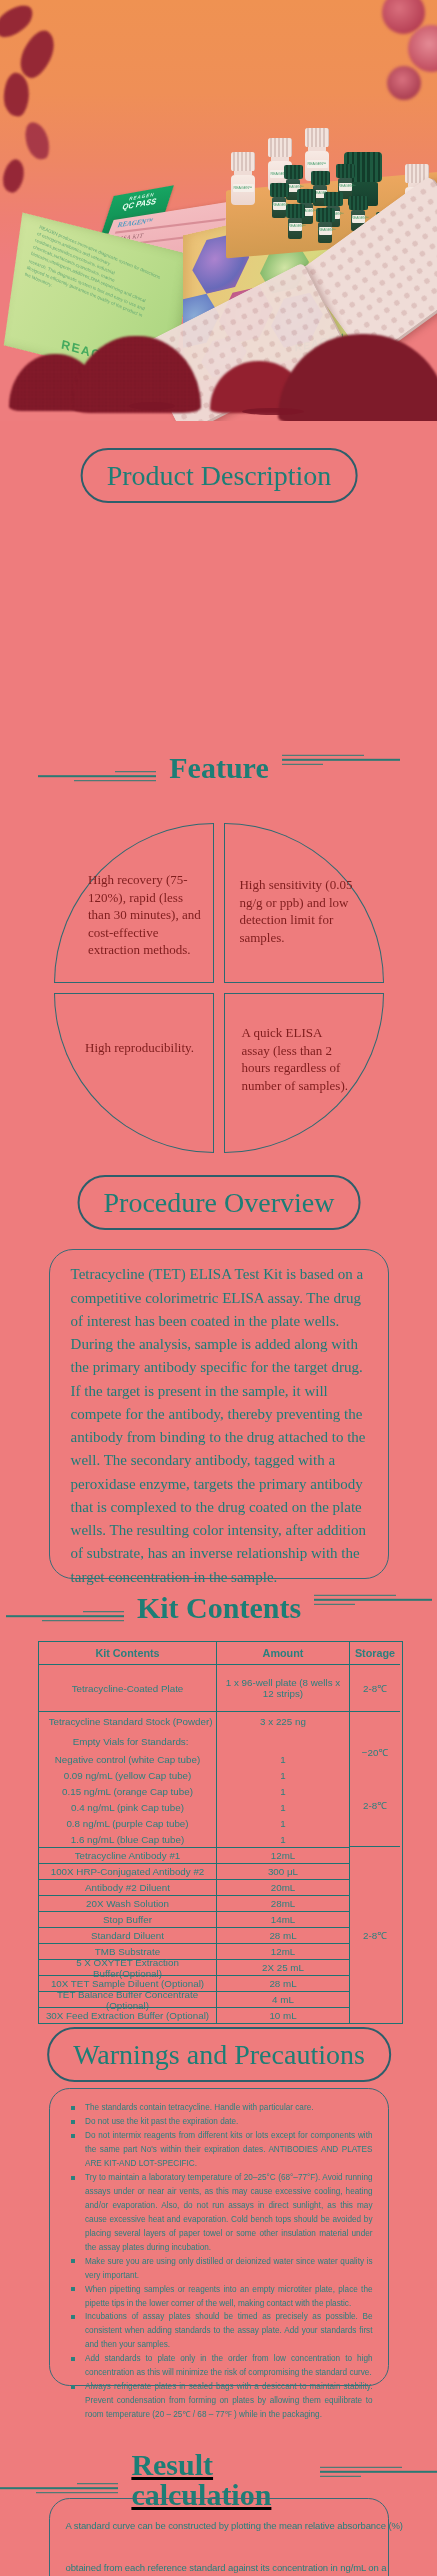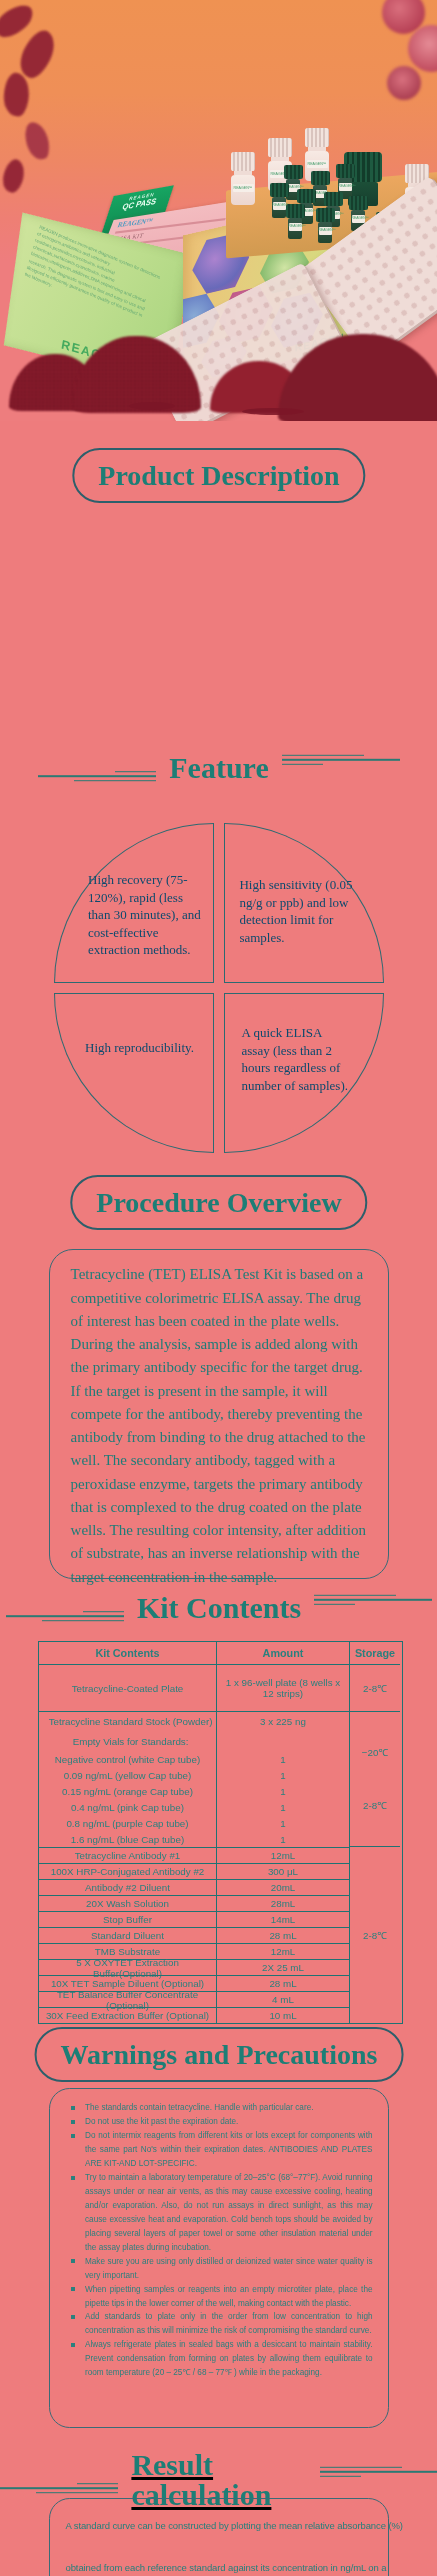--- a/index.html
+++ b/index.html
@@ -59,33 +59,33 @@
   
   .plate{position:absolute;background:#efdcd7;border-radius:5.2px;
     background-image:radial-gradient(circle,#dfc3bf 2.6px,rgba(0,0,0,0) 3.1px);background-size:12.4px 12.4px;background-position:3.1px 3.1px;
     box-shadow:1.5px 2.6px 0 #cdb3ae,3.1px 5.2px 7.2px rgba(100,40,40,.35);}
   .mound{position:absolute;background:#8a1c2c;border-radius:50% 50% 14% 14%/95% 95% 8% 8%;filter:blur(0.8px);
     background-image:radial-gradient(#5c0e1d 0.6px,rgba(0,0,0,0) 0.9px);background-size:3.6px 3.6px;}
   .speck{position:absolute;background:#7c1627;border-radius:50%;filter:blur(0.5px);opacity:.85;}
 
   
   .pill{position:absolute;left:50%;transform:translateX(-50%);height:55px;border:2.1px solid #2d5f6b;border-radius:29px;
-    display:flex;align-items:center;justify-content:center;color:#1d7e76;font-weight:bold;font-size:28px;white-space:nowrap;padding:0 24px;box-sizing:border-box;}
+    display:flex;align-items:center;justify-content:center;color:#1d7e76;font-weight:normal;font-size:28px;white-space:nowrap;padding:0 24px;box-sizing:border-box;}
   .cbox{position:absolute;left:49px;width:340px;border:1.5px solid #3a6b77;border-radius:21.6px;box-sizing:border-box;color:#1e7c78;}
   .bigheading{position:absolute;left:0;width:438px;display:flex;align-items:center;justify-content:center;gap:13.4px;}
   .bigheading .ht{font-size:30px;font-weight:bold;color:#1d7e76;line-height:1;}
   .deco{display:flex;flex-direction:column;gap:3.1px;}
   .deco div{height:1.5px;background:#2a7a74;}
   .deco.left{align-items:flex-end;transform:translateY(8.2px);}
   .deco.right{align-items:flex-start;transform:translateY(-8.2px);}
 
   
   .pie{position:absolute;left:54px;top:823px;width:330px;height:330px;}
   .quad{position:absolute;width:160px;height:160px;border:1.5px solid #2c6a72;box-sizing:border-box;
-    color:#0c4a6e;font-size:13px;line-height:1.35;}
+    color:#7f1d1d;font-size:13px;line-height:1.35;}
   .q-tl{left:0;top:0;border-radius:160px 0 0 0;padding:47px 10.3px 0 33px;}
   .q-tr{left:170px;top:0;border-radius:0 160px 0 0;padding:52px 29px 0 14.4px;}
   .q-bl{left:0;top:170px;border-radius:0 0 0 160px;padding:45px 9.3px 0 30px;}
   .q-br{left:170px;top:170px;border-radius:0 0 160px 0;padding:30px 31px 0 16.5px;}
 
   
   .desc-box{top:530px;height:209px;border-radius:24px;padding:13.4px 23px;font-size:16.5px;line-height:1.53;}
   .proc-box{top:1249px;height:330px;border-radius:24px;padding:13.4px 20.6px;font-size:15px;line-height:1.55;}
 
   
@@ -98,21 +98,21 @@
   .ktable .bt{border-top:1px solid #1f7273;}
   .ktable .hdr{font-weight:bold;font-size:10.8px;}
   .groupcell{flex-direction:column;align-items:stretch;padding:0 !important;}
   .gline{display:flex;align-items:center;justify-content:center;}
   .gleft{justify-content:flex-start;padding-left:6.2px;}
   .gsub{height:16px;}
   .gtall{height:20px;}
   .storage-group{flex-direction:column;justify-content:flex-start;padding-top:11.3px;gap:40px;}
 
   
-  .warn-box{top:2088px;height:340px;border-radius:20.6px;padding:12.4px 15.5px 0 17.5px;
+  .warn-box{top:2088px;height:298px;border-radius:20.6px;padding:12.4px 15.5px 0 17.5px;
     font-family:"Liberation Sans",sans-serif;font-size:8.2px;line-height:1.7;color:#2b807e;}
   .warn-box ul{margin:0;padding:0;list-style:none;}
   .warn-box li{position:relative;padding-left:17.5px;text-align:justify;}
   .warn-box li::before{content:"";position:absolute;left:3.1px;top:4.6px;width:4.1px;height:4.1px;background:#2b807e;}
 
   
   .result-box{top:2498px;height:248px;border-radius:20.6px;padding:20.6px 14.4px 0 15.5px;
     font-family:"Liberation Sans",sans-serif;font-size:9.5px;color:#23807c;letter-spacing:-0.1px;}
   .result-box p{margin:0 0 31px 0;white-space:nowrap;}
 </style>
@@ -411,20 +411,21 @@
         <li>Do not use the kit past the expiration date.</li>
 
         <li>Do not intermix reagents from different kits or lots except for components with the same part No's within their expiration dates. ANTIBODIES AND PLATES ARE KIT-AND LOT-SPECIFIC.</li>
 
         <li>Try to maintain a laboratory temperature of 20–25°C (68°–77°F). Avoid running assays under or near air vents, as this may cause excessive cooling, heating and/or evaporation. Also, do not run assays in direct sunlight, as this may cause excessive heat and evaporation. Cold bench tops should be avoided by placing several layers of paper towel or some other insulation material under the assay plates during incubation.</li>
 
         <li>Make sure you are using only distilled or deionized water since water quality is very important.</li>
 
         <li>When pipetting samples or reagents into an empty microtiter plate, place the pipette tips in the lower corner of the well, making contact with the plastic.</li>
 
+        <li>Incubations of assay plates should be timed as precisely as possible. Be consistent when adding standards to the assay plate. Add your standards first and then your samples.</li>
 
         <li>Add standards to plate only in the order from low concentration to high concentration as this will minimize the risk of compromising the standard curve.</li>
 
         <li>Always refrigerate plates in sealed bags with a desiccant to maintain stability. Prevent condensation from forming on plates by allowing them equilibrate to room temperature (20 – 25℃ / 68 – 77℉ ) while in the packaging.</li>
 
     </ul>
   </div>
 
   <div class="bigheading" style="top:2450px;text-decoration:underline;">
     <div class="deco left">

